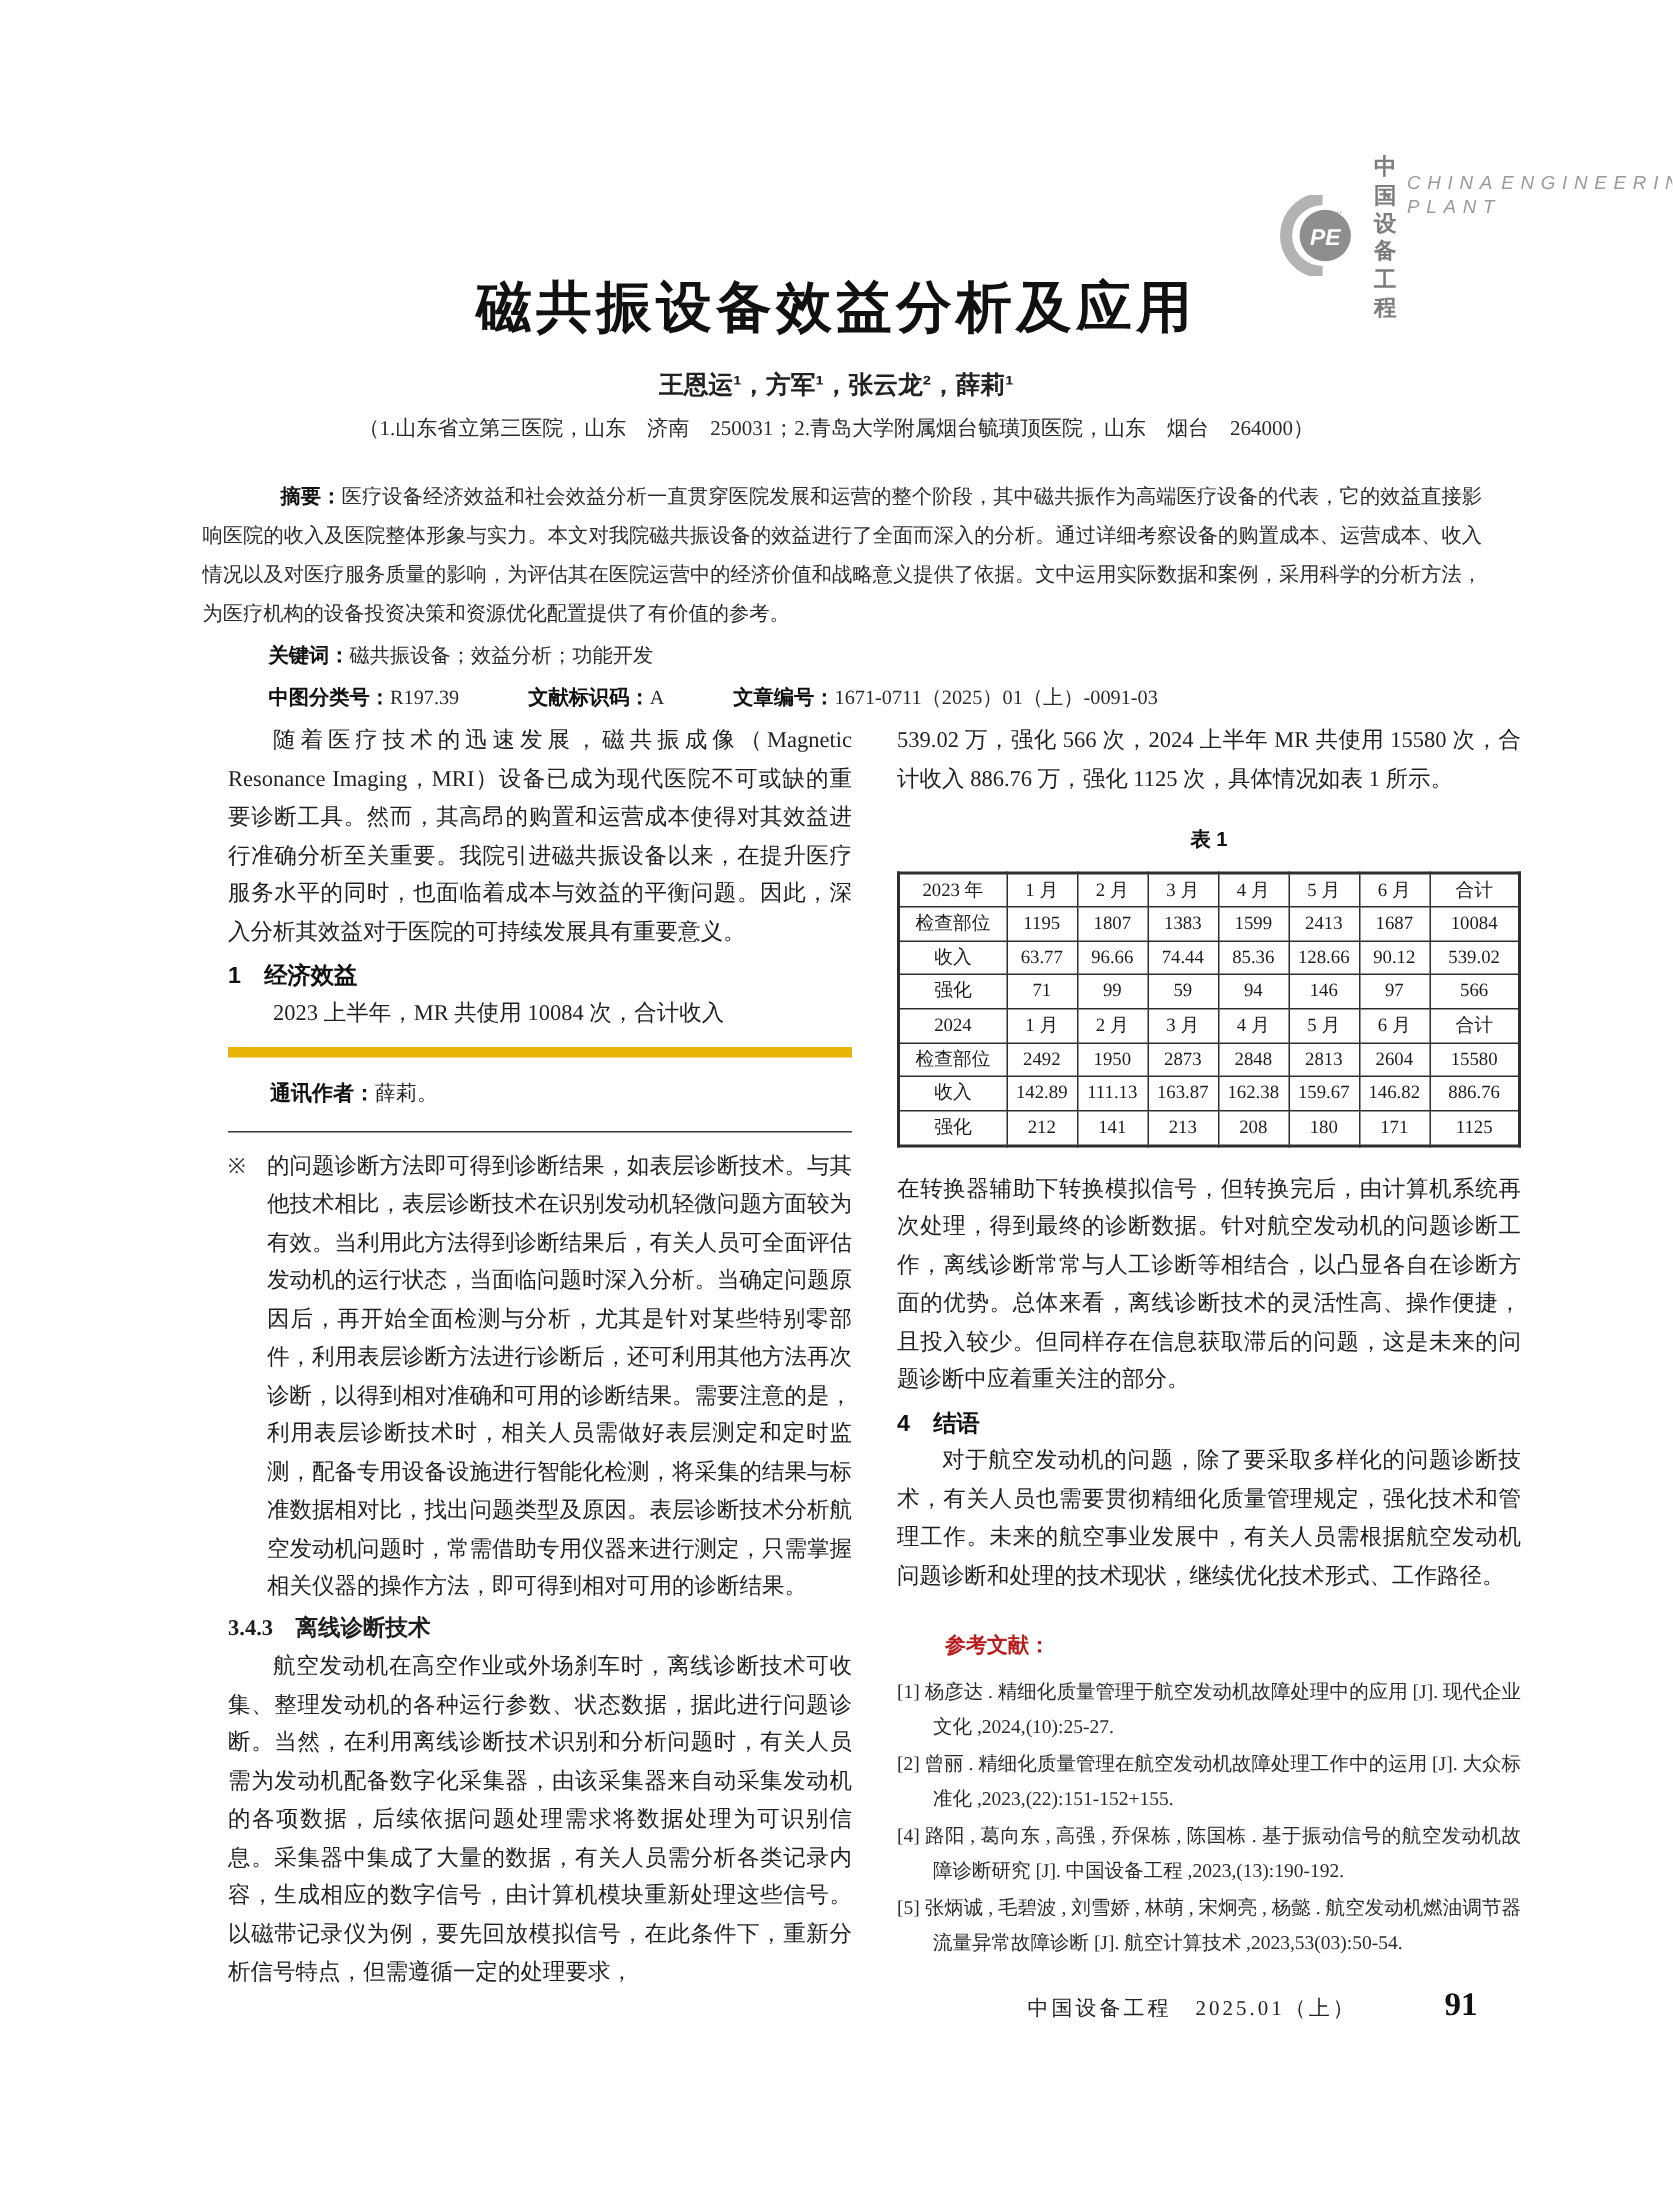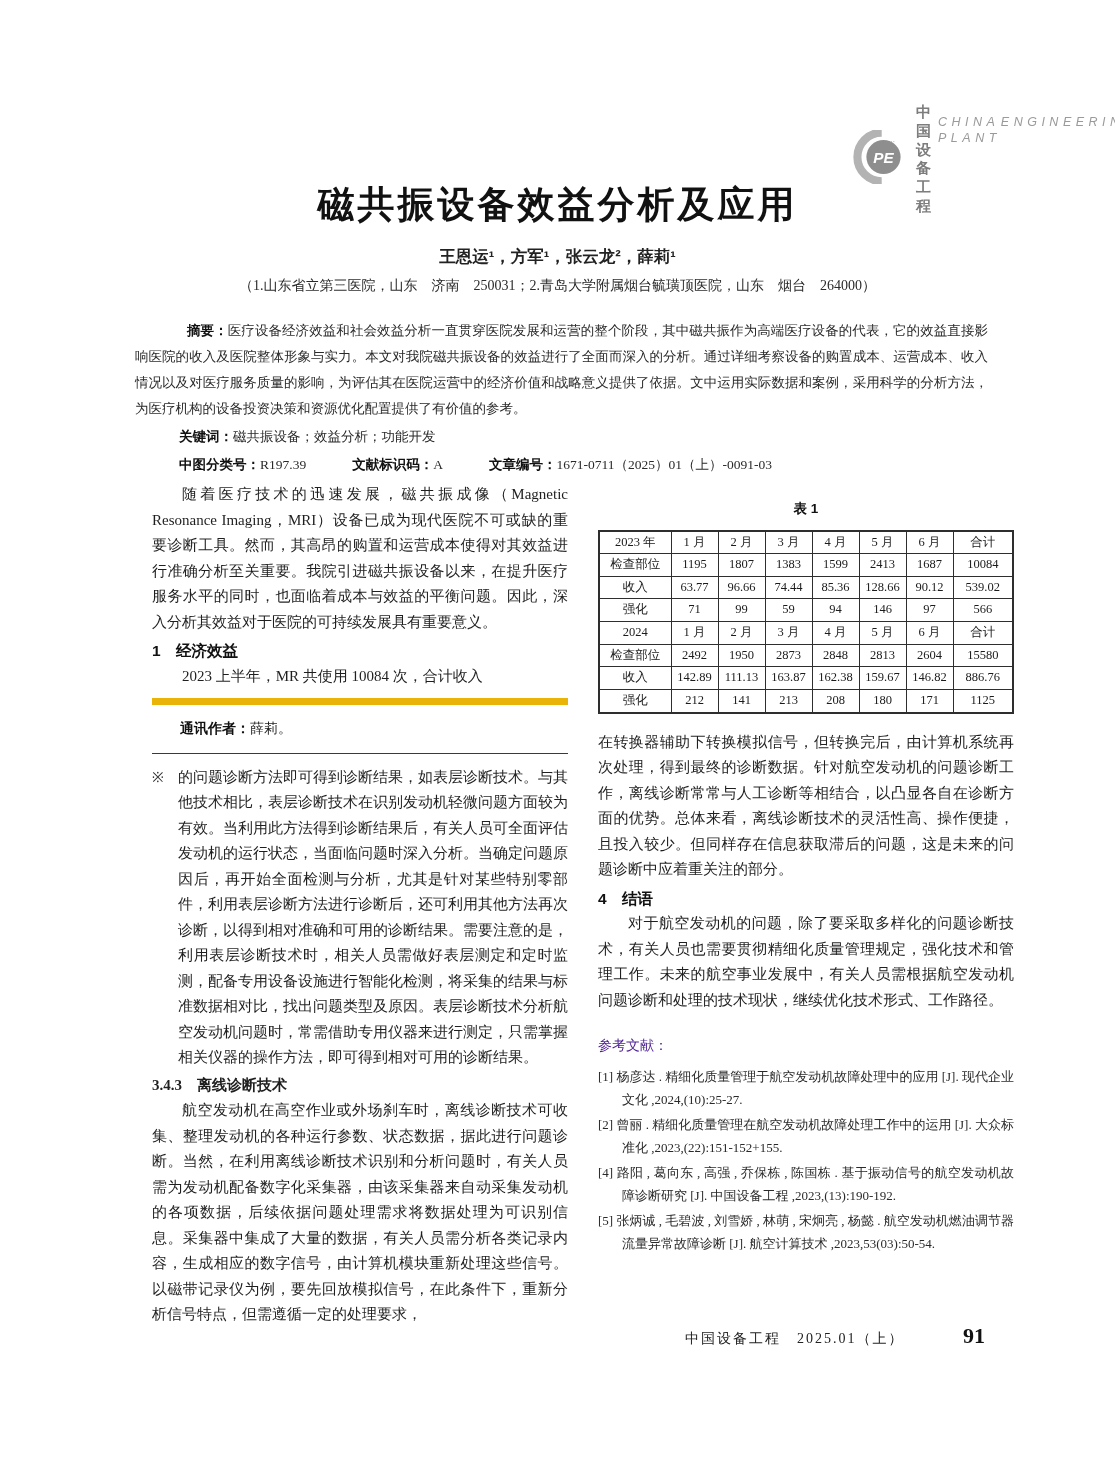--- a/index.html
+++ b/index.html
@@ -59,22 +59,22 @@
   table.data { border-collapse:collapse; width:100%; table-layout:fixed;
                font-size:12.5px; line-height:1.25; color:#1b1b1b;
                border:2px solid #2e2e2e; }
   table.data td { border:1px solid #2e2e2e; text-align:center; padding:3px 1px;
                   overflow:hidden; white-space:nowrap; }
   table.data td:first-child { width:72px; }
   table.data td:last-child { width:60px; }
   .tbl-wrap { margin-bottom:16px; }
 
   
-  .refs-heading { font-family:"Liberation Sans","DejaVu Sans",sans-serif; font-weight:400;
-                  font-size:14px; margin-top:20px; margin-bottom:6px; color:#4c1d95; }
+  .refs-heading { font-family:"Liberation Sans","DejaVu Sans",sans-serif; font-weight:700;
+                  font-size:14px; margin-top:20px; margin-bottom:6px; color:#b91c1c;margin-left:32px; }
   .refs { font-size:13px; line-height:23px; }
   .ref-item { padding-left:24px; text-indent:-24px; text-align:justify; margin-bottom:2px; color:#2a2a2a; }
 
   
   .footer { position:absolute; top:1323px; left:0; width:985px; text-align:right;
             font-size:14px; color:#222; }
   .footer .journal-line { letter-spacing:2px;padding-left:46px; }
   .footer .page-num { display:inline-block; margin-left:55px; font-size:22px; font-weight:700;
                       font-family:"Liberation Serif","DejaVu Serif",serif; color:#111;text-align:center; }
   .rc-top { margin-bottom:0; }
@@ -117,20 +117,21 @@
 
     <div class="footnote"><span class="b-label">通讯作者：</span><span>薛莉。</span></div>
 
     <p class="cont-para"><span class="cont-marker">※</span><span>的问题诊断方法即可得到诊断结果，如表层诊断技术。与其他技术相比，表层诊断技术在识别发动机轻微问题方面较为有效。当利用此方法得到诊断结果后，有关人员可全面评估发动机的运行状态，当面临问题时深入分析。当确定问题原因后，再开始全面检测与分析，尤其是针对某些特别零部件，利用表层诊断方法进行诊断后，还可利用其他方法再次诊断，以得到相对准确和可用的诊断结果。需要注意的是，利用表层诊断技术时，相关人员需做好表层测定和定时监测，配备专用设备设施进行智能化检测，将采集的结果与标准数据相对比，找出问题类型及原因。表层诊断技术分析航空发动机问题时，常需借助专用仪器来进行测定，只需掌握相关仪器的操作方法，即可得到相对可用的诊断结果。</span></p>
 
     <h3 class="h-sub">3.4.3　离线诊断技术</h3>
     <p class="para-indent">航空发动机在高空作业或外场刹车时，离线诊断技术可收集、整理发动机的各种运行参数、状态数据，据此进行问题诊断。当然，在利用离线诊断技术识别和分析问题时，有关人员需为发动机配备数字化采集器，由该采集器来自动采集发动机的各项数据，后续依据问题处理需求将数据处理为可识别信息。采集器中集成了大量的数据，有关人员需分析各类记录内容，生成相应的数字信号，由计算机模块重新处理这些信号。以磁带记录仪为例，要先回放模拟信号，在此条件下，重新分析信号特点，但需遵循一定的处理要求，</p>
   </div>
 
   <div class="col col-right">
+    <p class="rc-top">539.02 万，强化 566 次，2024 上半年 MR 共使用 15580 次，合计收入 886.76 万，强化 1125 次，具体情况如表 1 所示。</p>
 
     <div class="tbl-caption">表 1</div>
     <div class="tbl-wrap">
       <table class="data">
         <tbody>
             <tr>
               <td>2023 年</td>
               <td>1 月</td>
               <td>2 月</td>
               <td>3 月</td>

